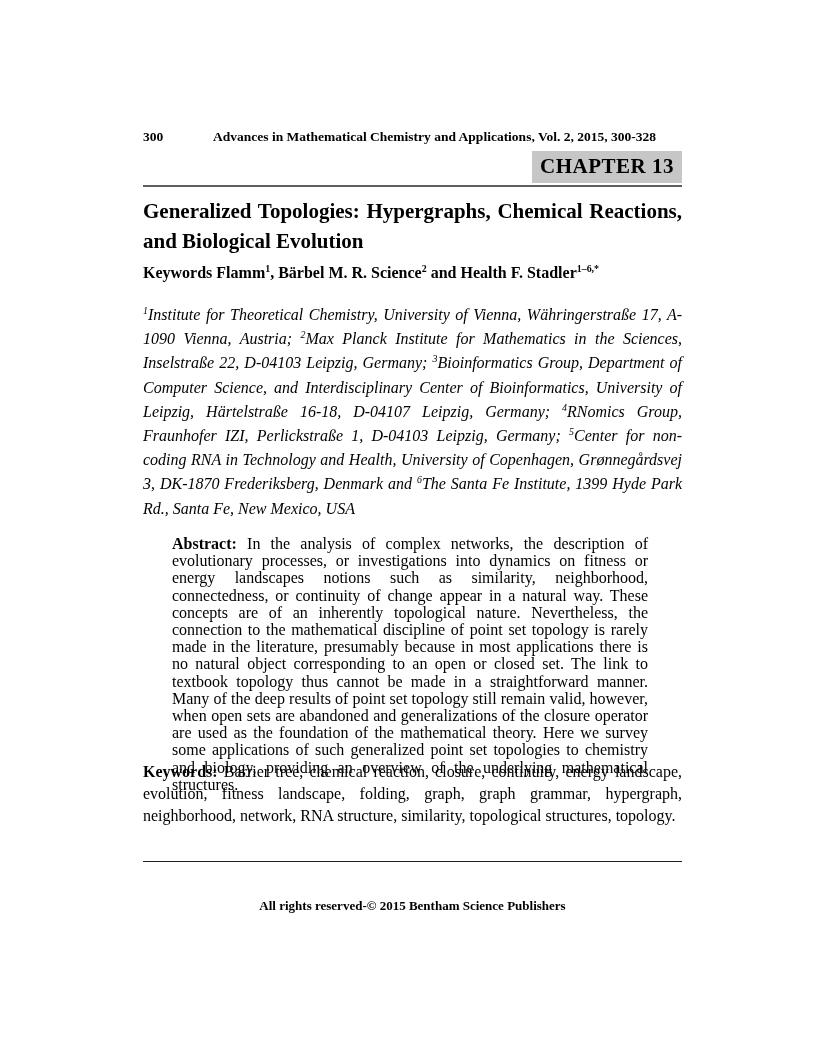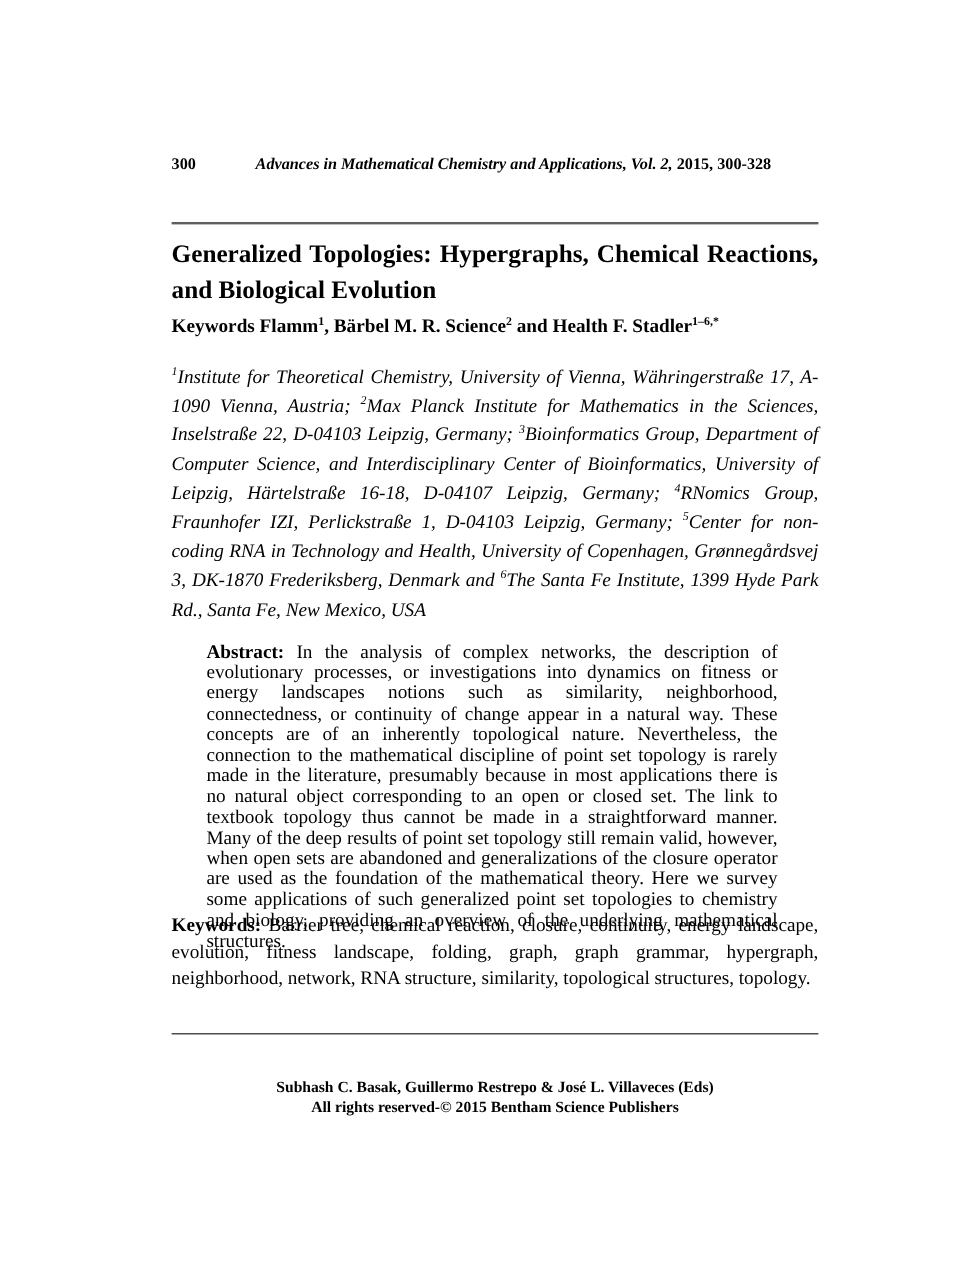--- a/index.html
+++ b/index.html
@@ -14,21 +14,21 @@
   .content {
     position: absolute;
     left: 143px; top: 0;
     width: 539px; height: 1056px;
   }
   .block { position: absolute; left: 0; width: 539px; margin: 0; }
 
   
   .header-row { top: 129px; font-size: 13.5px; font-weight: bold; white-space: nowrap; }
   .page-number { display: inline-block; width: 70px; }
-  .journal-italic { font-style: italic; }
+  .journal-italic { }
 
   
   .chapter-row { top: 151px; text-align: right; }
   .chapter-box {
     display: inline-block;
     background: #c6c6c6;
     font-size: 21px; font-weight: bold;
     letter-spacing: 0.5px;
     padding: 3px 8px 4px 8px;
   }
@@ -87,37 +87,39 @@
 </style>
 </head>
 <body>
 
 <div class="content">
 
   <div class="block header-row">
     <span class="page-number">300</span><span class="journal-italic">Advances in Mathematical Chemistry and Applications, Vol. 2,</span><span> 2015, 300-328</span>
   </div>
 
+  <div class="block chapter-row">
+    <span class="chapter-box">CHAPTER 13</span>
+  </div>
   <div class="block rule-thick"></div>
 
   <h1 class="block title">Generalized Topologies: Hypergraphs, Chemical Reactions, and Biological Evolution</h1>
 
   <p class="block authors"><span>Keywords Flamm</span><sup>1</sup><span>, Bärbel M. R. Science</span><sup>2</sup><span> and Health F. Stadler</span><sup>1–6,*</sup></p>
 
   <p class="block affiliations"><sup>1</sup><span>Institute for Theoretical Chemistry, University of Vienna, Währingerstraße 17, A-1090 Vienna, Austria; </span><sup>2</sup><span>Max Planck Institute for Mathematics in the Sciences, Inselstraße 22, D-04103 Leipzig, Germany; </span><sup>3</sup><span>Bioinformatics Group, Department of Computer Science, and Interdisciplinary Center of Bioinformatics, University of Leipzig, Härtelstraße 16-18, D-04107 Leipzig, Germany; </span><sup>4</sup><span>RNomics Group, Fraunhofer IZI, Perlickstraße 1, D-04103 Leipzig, Germany; </span><sup>5</sup><span>Center for non-coding RNA in Technology and Health, University of Copenhagen, Grønnegårdsvej 3, DK-1870 Frederiksberg, Denmark and </span><sup>6</sup><span>The Santa Fe Institute, 1399 Hyde Park Rd., Santa Fe, New Mexico, USA</span></p>
 
   <p class="abstract">
     <span class="bold-label">Abstract:</span><span> In the analysis of complex networks, the description of evolutionary processes, or investigations into dynamics on fitness or energy landscapes notions such as similarity, neighborhood, connectedness, or continuity of change appear in a natural way. These concepts are of an inherently topological nature. Nevertheless, the connection to the mathematical discipline of point set topology is rarely made in the literature, presumably because in most applications there is no natural object corresponding to an open or closed set. The link to textbook topology thus cannot be made in a straightforward manner. Many of the deep results of point set topology still remain valid, however, when open sets are abandoned and generalizations of the closure operator are used as the foundation of the mathematical theory. Here we survey some applications of such generalized point set topologies to chemistry and biology, providing an overview of the underlying mathematical structures.</span>
   </p>
 
   <p class="block keywords">
     <span class="bold-label">Keywords:</span><span> Barrier tree, chemical reaction, closure, continuity, energy landscape, evolution, fitness landscape, folding, graph, graph grammar, hypergraph, neighborhood, network, RNA structure, similarity, topological structures, topology.</span>
   </p>
 
   <div class="block rule-thin"></div>
 
 
   <div class="block footer">
-    <div>Subhash C. Basak, Guillermo Restrepo &amp; José L. Villaveces (Eds)</div>
     <div>All rights reserved-© 2015 Bentham Science Publishers</div>
   </div>
 
 </div>
 
 </body></html>

